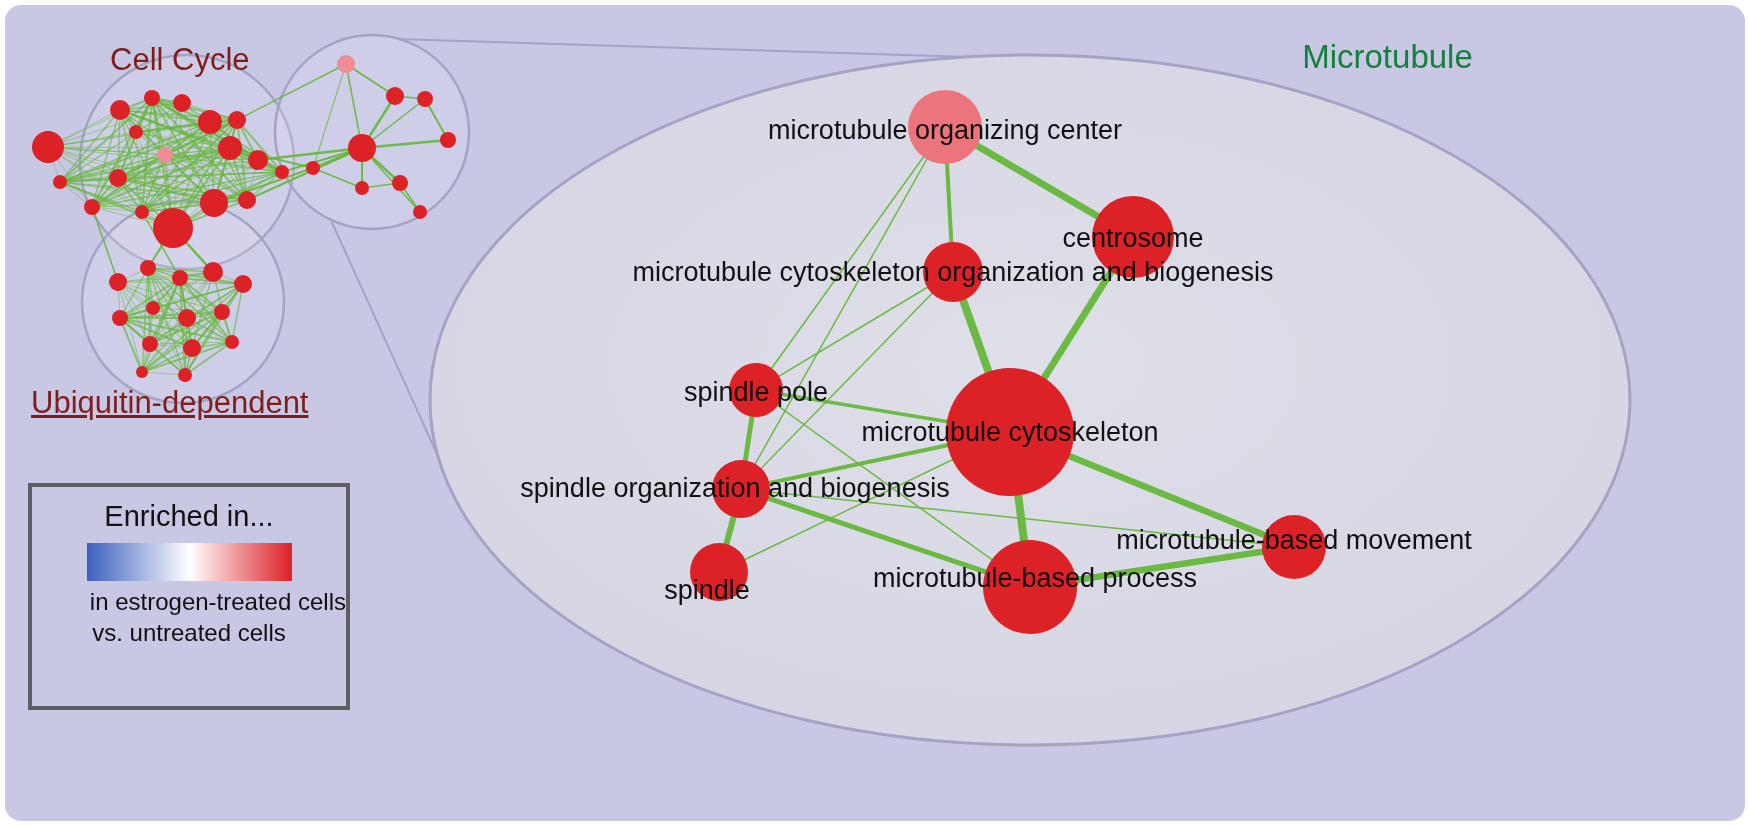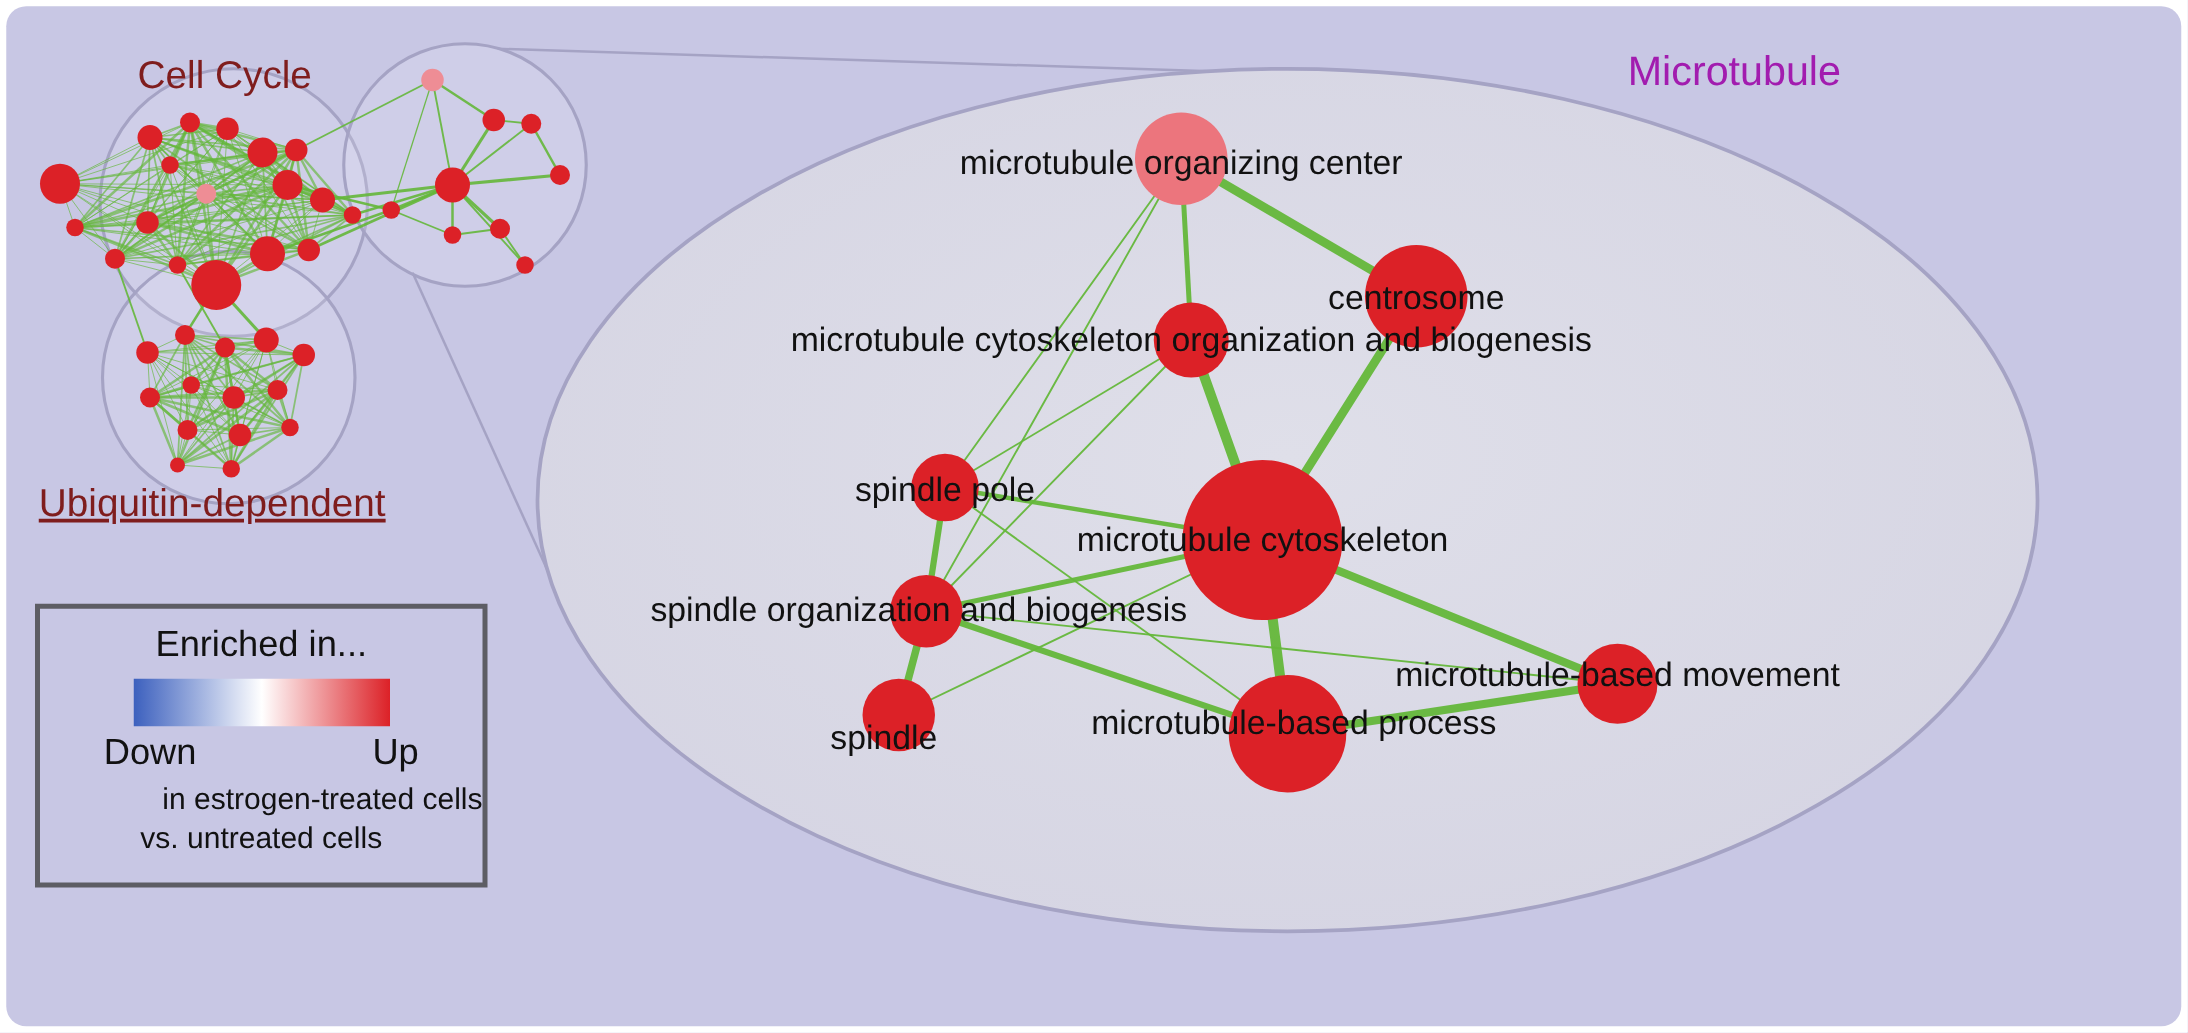--- a/index.html
+++ b/index.html
@@ -5,23 +5,23 @@
   * { margin:0; padding:0; box-sizing:border-box; }
   html,body { background:#ffffff; }
   body { font-family:"Liberation Sans","DejaVu Sans",sans-serif; }
   .stage { position:relative; width:1750px; height:826px; background:#ffffff; overflow:hidden; }
   .canvas { position:absolute; left:5px; top:5px; right:5px; bottom:5px; background:#c8c7e4; border-radius:16px; }
   svg#scene { position:absolute; left:0; top:0; width:1750px; height:826px; }
   svg#scene text { font-family:"Liberation Sans","DejaVu Sans",sans-serif; font-size:27px; fill:#111111; }
 
   .overlay { position:absolute; }
   .cluster-gray-label { color:#7f1d1d; font-size:31px; line-height:39px; }
-  .figure-title { color:#a21caf; font-size:33px; line-height:41px; text-align:center; }
-
-  .legend { position:absolute; left:28px; top:483px; width:362px; height:227px;
+  .figure-title { color:#15803d; font-size:33px; line-height:41px; text-align:center; }
+
+  .legend { position:absolute; left:28px; top:483px; width:322px; height:227px;
             border:4px solid #5d5d64; background:transparent; }
   .legend-title { margin-top:13px; text-align:center; font-size:29px; color:#111; }
   .legend-gradient { width:205px; height:38px; margin:10px auto 0 auto; }
   .legend-ends { display:flex; justify-content:space-between; width:252px; margin:5px auto 0 auto;
                  font-size:29px; color:#111; }
   .legend-sub { text-align:center; font-size:24px; line-height:31px; color:#111; }
   .legend-sub.first { margin-top:5px;text-align:right; }
 </style>
 </head>
 <body>
@@ -407,20 +407,16 @@
     <div>Microtubule</div>
   </div>
 
   <div class="overlay cluster-gray-label" style="left:31px; top:383px;text-decoration:underline;">
     <div>Ubiquitin-dependent</div>
   </div>
 
   <div class="legend">
     <div class="legend-title">Enriched in...</div>
     <div class="legend-gradient" id="legend-gradient" style="background: linear-gradient(90deg, rgb(60, 96, 190) 0%, rgb(255, 255, 255) 50%, rgb(220, 33, 39) 100%);"></div>
-    <div class="legend-ends">
-      <span>Down</span>
-      <span>Up</span>
-    </div>
     <div class="legend-sub first">in estrogen-treated cells</div>
     <div class="legend-sub">vs. untreated cells</div>
   </div>
 </div>
 
 </body></html>

